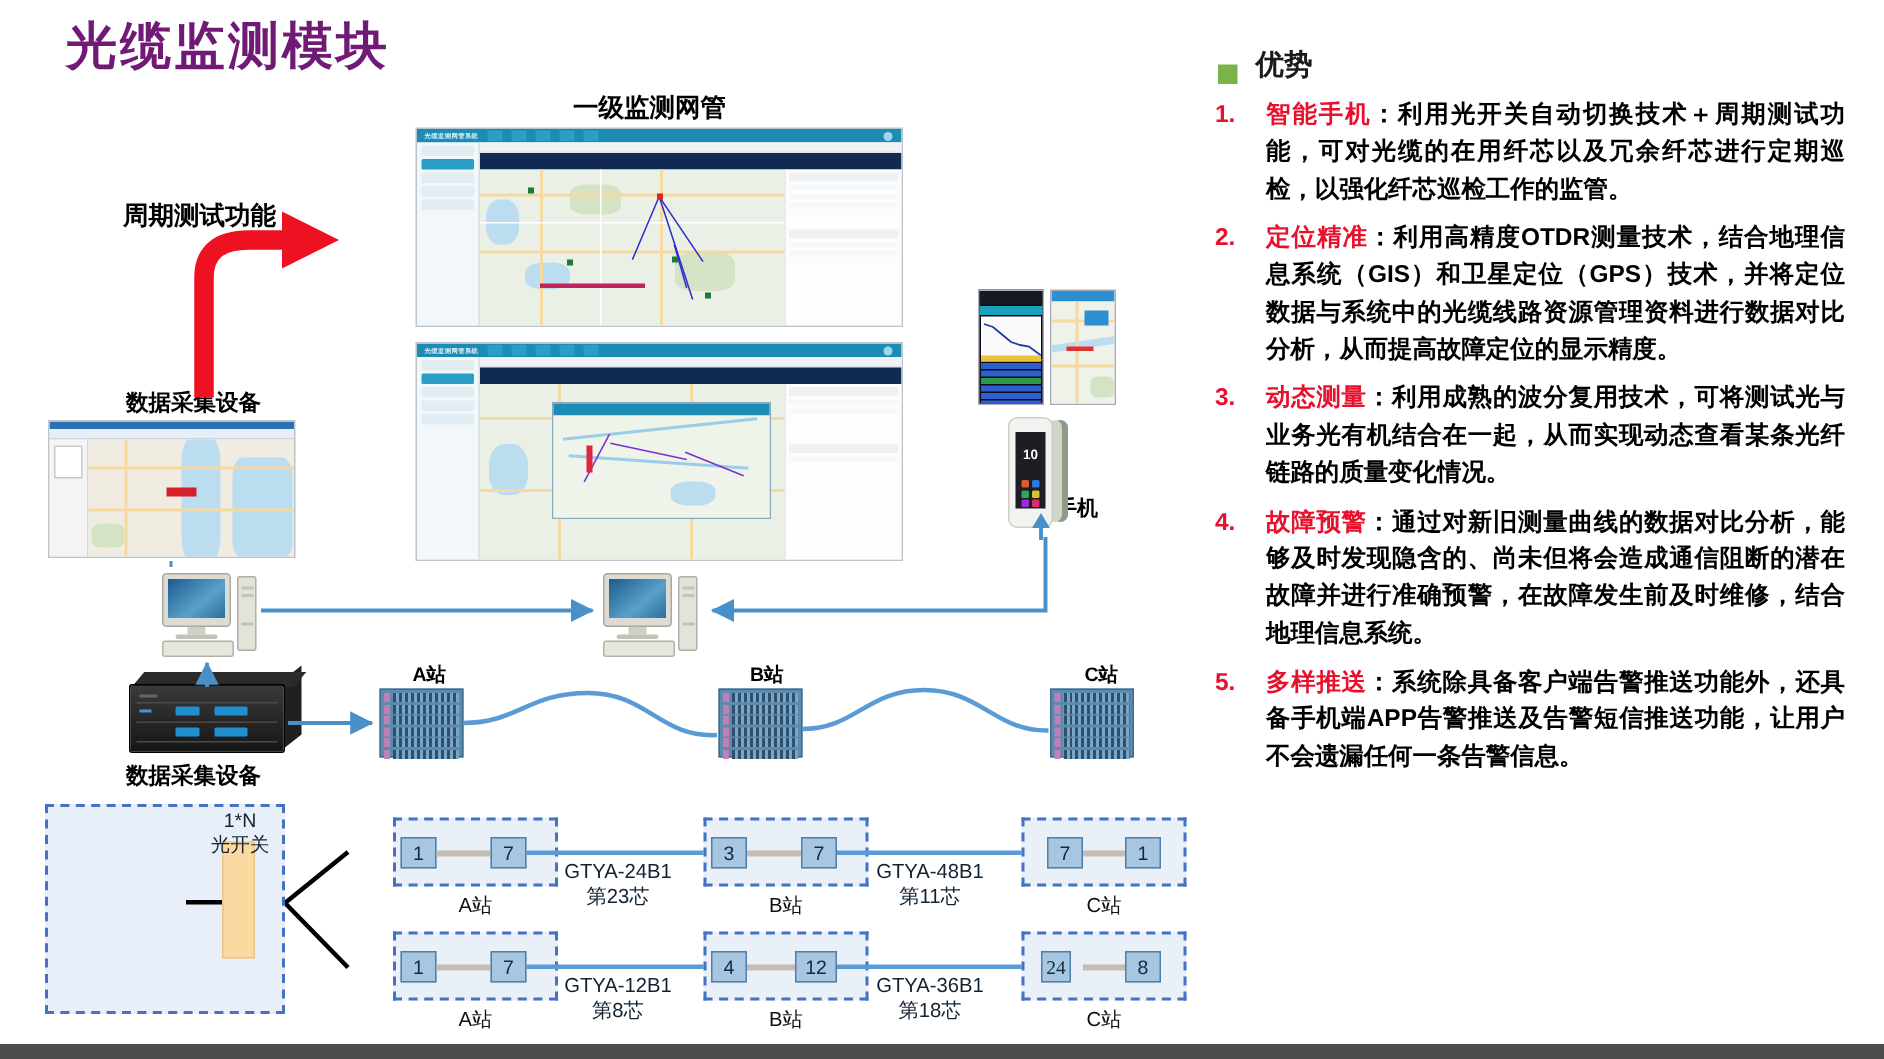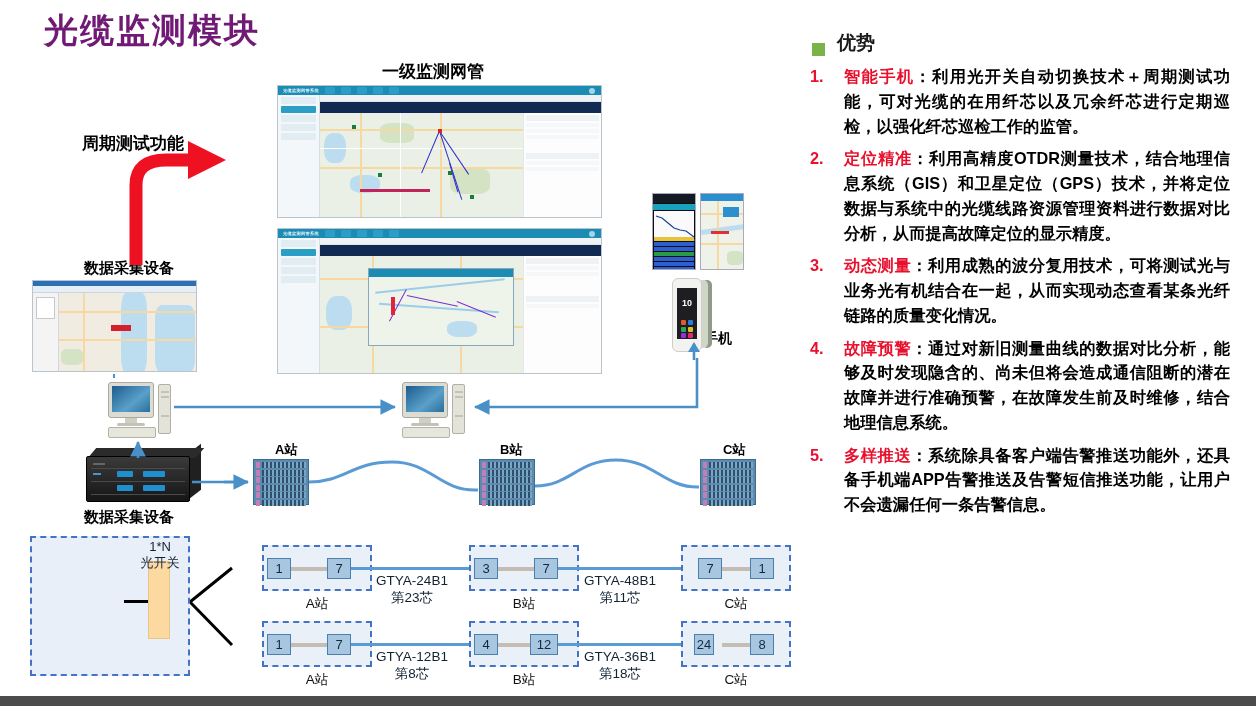--- a/index.html
+++ b/index.html
@@ -547,21 +547,21 @@
     <div class="port" style="left:530px; top:634px; width:28px;">12</div>
     <div class="sta-label" style="left:489px; top:671px; width:70px;">B站</div>
 
     <div class="cable-blue" style="left:558px; top:643px; width:125px;"></div>
     <div class="cap-label" style="left:570px; top:649px; width:100px;">
       <span>GTYA-36B1</span><br>
       <span>第18芯</span>
     </div>
 
     <div class="dashbox plain" style="left:681px; top:621px; width:110px; height:46px;"></div>
-    <div class="port" style="left:694px; top:634px; width:20px;">24</div>
+    <div class="port" style="left:694px; top:634px; width:20px;font-family:Liberation Serif, serif;">24</div>
     <div class="cable-grey" style="left:722px; top:643px; width:28px;"></div>
     <div class="port" style="left:750px; top:634px;">8</div>
     <div class="sta-label" style="left:701px; top:671px; width:70px;">C站</div>
 
   </div>
 
   <div class="right-panel">
     <div class="rp-bullet-row">
       <span class="rp-bullet-sq"></span>
       <span class="rp-bullet-label">优势</span>

